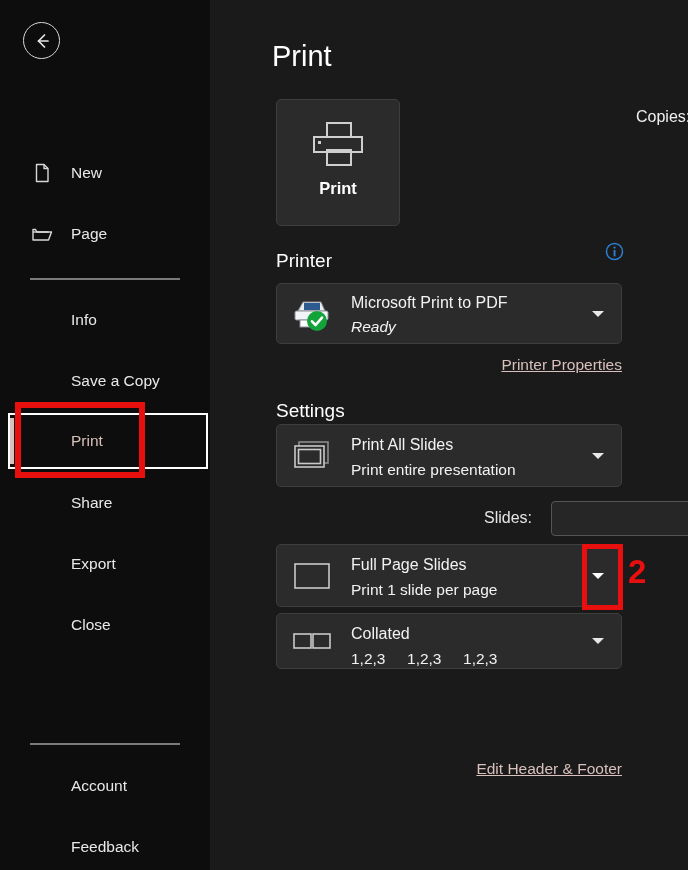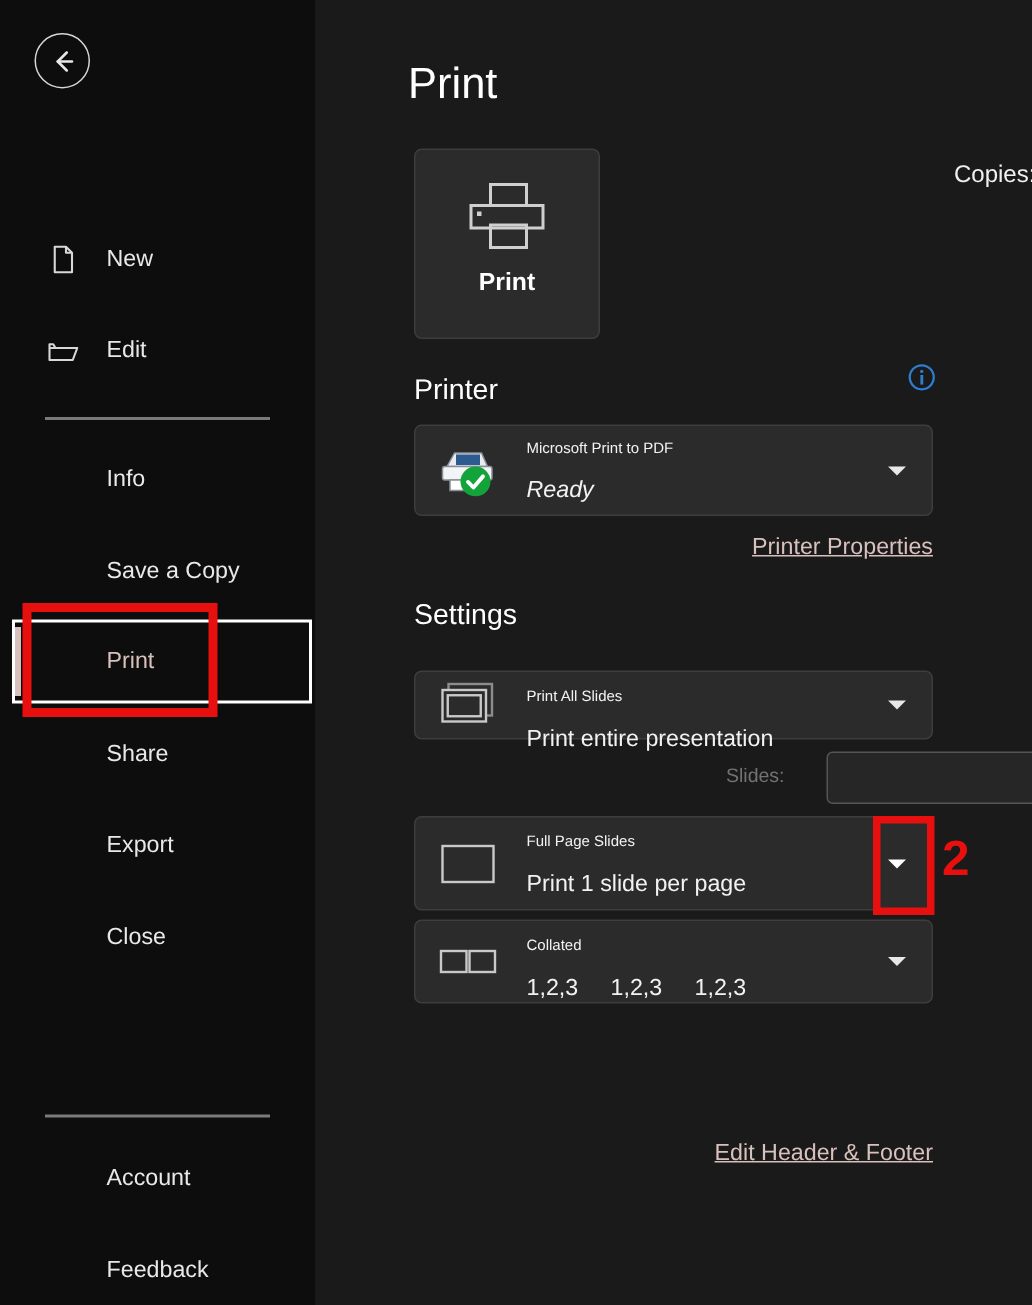--- a/index.html
+++ b/index.html
@@ -95,32 +95,32 @@
   }
 
   .info-icon { position: absolute; cursor: pointer; }
 
   .combo {
     position: absolute; left: 66px; width: 346px;
     background: #2b2b2b; border: 1px solid #3d3d3d; border-radius: 5px;
     cursor: pointer;
   }
   .combo .c-ico { position: absolute; left: 14px; top: 50%; transform: translateY(-50%); }
-  .combo .c-l1 { position: absolute; left: 74px; color: #f2f2f2; font-size: 10px; }
+  .combo .c-l1 { position: absolute; left: 74px; color: #f2f2f2; font-size: 16px; }
   .combo .c-l2 { position: absolute; left: 74px; color: #f2f2f2; font-size: 15.5px; }
   .combo .c-single { position: absolute; left: 74px; top: 50%; transform: translateY(-50%); color: #f2f2f2; font-size: 15.5px; }
   .combo .c-arrow { position: absolute; right: 16px; top: 50%; transform: translateY(-50%); line-height: 0; }
 
   .link {
     position: absolute;
     color: #d8c0bc; font-size: 15.5px;
     text-decoration: underline; cursor: pointer;
   }
 
-  .slides-label { position: absolute; left: 274px; top: 509px; color: #737373; font-size: 13px; }
+  .slides-label { position: absolute; left: 274px; top: 509px; color: #e5e5e5; font-size: 16px; }
   .slides-input {
     position: absolute; left: 341px; top: 501px;
     width: 256px; height: 35px;
     background: #262626; border: 1px solid #555555; border-radius: 4px;
     color: #f0f0f0; font-size: 15px; padding: 0 8px;
     font-family: "Liberation Sans", sans-serif;
     outline: none;
   }
 
   
@@ -163,21 +163,21 @@
       <span class="lbl">New</span>
     </div>
 
     <div class="nav-item" style="top:214px;">
       <span class="ico">
         <svg width="22" height="22" viewBox="0 0 22 22" class="sw">
           <path d="M2 6.5 L2 17 L17.5 17 L20.5 9 L6 9 L4.5 6.5 Z" fill="none" stroke="#d8d8d8" stroke-width="1.4" stroke-linejoin="round"></path>
           <path d="M2 9 L17.5 9" fill="none" stroke="#d8d8d8" stroke-width="1.4"></path>
         </svg>
       </span>
-      <span class="lbl">Edit</span>
+      <span class="lbl">Page</span>
     </div>
 
     <div class="divider" style="top:278px;"></div>
 
     <div class="nav-item no-icon" style="top:300px;">
       <span class="lbl">Info</span>
     </div>
 
     <div class="nav-item no-icon" style="top:361px;">
       <span class="lbl">Save a Copy</span>
@@ -257,21 +257,21 @@
         <svg width="14" height="9" viewBox="0 0 14 9" class="sw">
             <path d="M1 1.5 L7 7.5 L13 1.5 Z" fill="#e8e8e8"></path>
           </svg>
       </span>
     </div>
 
     <span class="link" style="right:66px; top:356px;text-align:center;">Printer Properties</span>
 
     <div class="sec-head" style="top:400px;">Settings</div>
 
-    <div class="combo" style="top:447px; height:46px;">
+    <div class="combo" style="top:424px; height:63px;">
       <span class="c-ico">
         <svg width="44" height="34" viewBox="0 0 44 34" class="sw">
           <rect x="8" y="3" width="29" height="21" fill="none" stroke="#8c8c8c" stroke-width="1.6"></rect>
           <rect x="4" y="7" width="29" height="21" fill="#2b2b2b" stroke="#c9c9c9" stroke-width="1.6"></rect>
           <rect x="7.5" y="10.5" width="22" height="14" fill="#2b2b2b" stroke="#c9c9c9" stroke-width="1.6"></rect>
         </svg>
       </span>
       <span class="c-l1" style="top:11px;">Print All Slides</span>
       <span class="c-l2" style="top:36px;">Print entire presentation</span>
       <span class="c-arrow">

